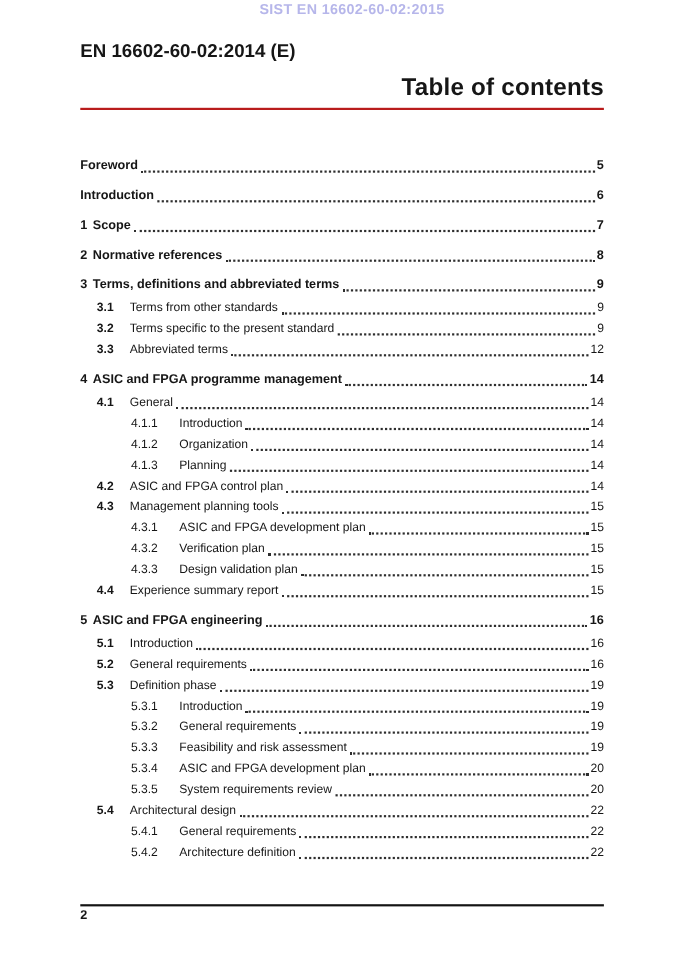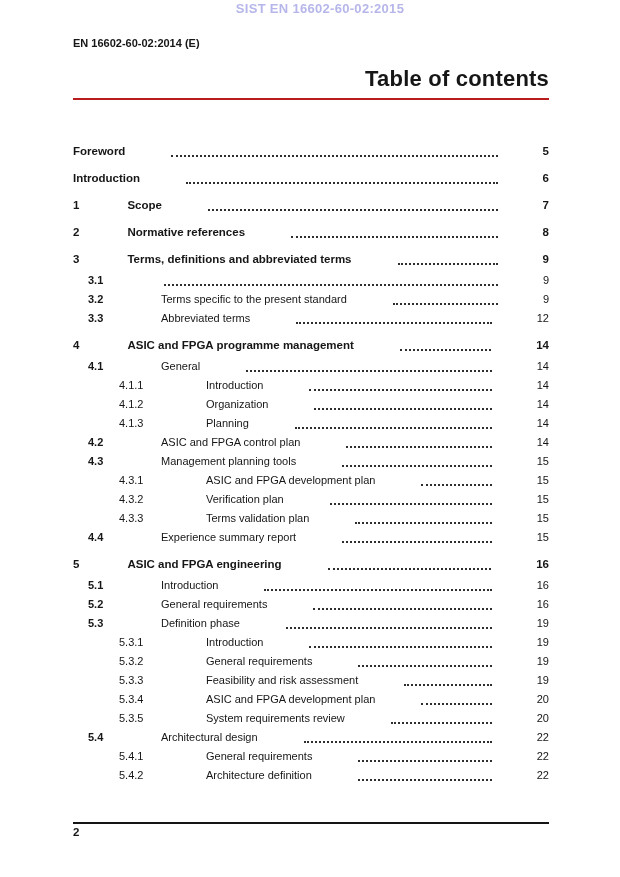--- a/index.html
+++ b/index.html
@@ -16,39 +16,38 @@
   .watermark {
     position: absolute; top: 1px; left: 0; right: 0;
     text-align: center;
     font-weight: bold; font-size: 13px;
     letter-spacing: 0.3px;
     color: #b6b6ea;
     padding-left: 20px;
   }
   .doc-ref {
     position: absolute; top: 37px; left: 73px;
-    font-weight: bold; font-size: 11px;
+    font-weight: bold; font-size: 17px;
   }
   .title-wrap {
     position: absolute; left: 73px; top: 66px; width: 476px;
     border-bottom: 2px solid #b91c1c;
     padding-bottom: 6px;
     text-align: right;
   }
   .title { font-size: 22px; font-weight: bold; letter-spacing: 0.2px; }
 
   .toc {
     position: absolute; left: 73px; top: 134px; width: 476px;
     font-size: 11px;
   }
   .toc-row {
     display: flex; align-items: baseline;
     height: 19px; line-height: 19px;
     white-space: nowrap;
-    gap: 43px;
   }
   .toc-row .leader {
     flex: 1 1 auto;
     align-self: flex-end;
     height: 0;
     border-bottom: 2px dotted #2e2e2e;
     margin: 0 2px 4px 3px;
   }
   .toc-row .page-no { flex: 0 0 auto; }
   .lvl1 { font-weight: bold; font-size: 11.5px; margin-top: 8px; margin-bottom: 2px; }
@@ -104,20 +103,21 @@
         <span class="page-no">8</span>
       </div>
       <div class="toc-row lvl1">
         <span class="num">3</span>
         <span class="label">Terms, definitions and abbreviated terms</span>
         <span class="leader"></span>
         <span class="page-no">9</span>
       </div>
       <div class="toc-row lvl2">
         <span class="num">3.1</span>
+        <span class="label">Terms from other standards</span>
         <span class="leader"></span>
         <span class="page-no">9</span>
       </div>
       <div class="toc-row lvl2">
         <span class="num">3.2</span>
         <span class="label">Terms specific to the present standard</span>
         <span class="leader"></span>
         <span class="page-no">9</span>
       </div>
       <div class="toc-row lvl2">
@@ -175,21 +175,21 @@
         <span class="page-no">15</span>
       </div>
       <div class="toc-row lvl3">
         <span class="num">4.3.2</span>
         <span class="label">Verification plan</span>
         <span class="leader"></span>
         <span class="page-no">15</span>
       </div>
       <div class="toc-row lvl3">
         <span class="num">4.3.3</span>
-        <span class="label">Terms validation plan</span>
+        <span class="label">Design validation plan</span>
         <span class="leader"></span>
         <span class="page-no">15</span>
       </div>
       <div class="toc-row lvl2">
         <span class="num">4.4</span>
         <span class="label">Experience summary report</span>
         <span class="leader"></span>
         <span class="page-no">15</span>
       </div>
       <div class="toc-row lvl1">

